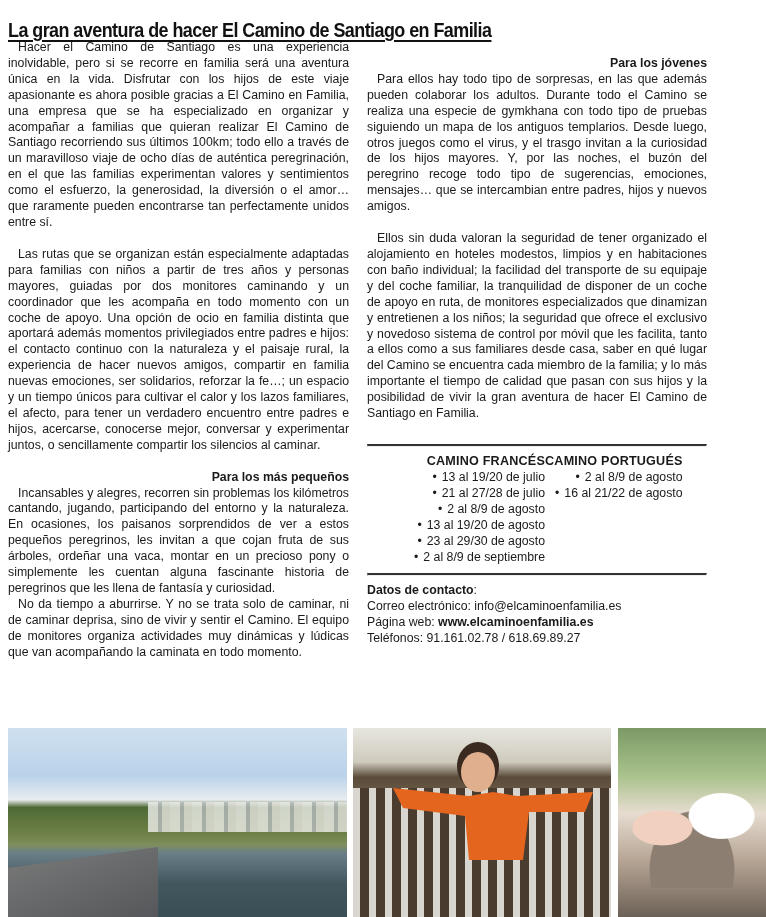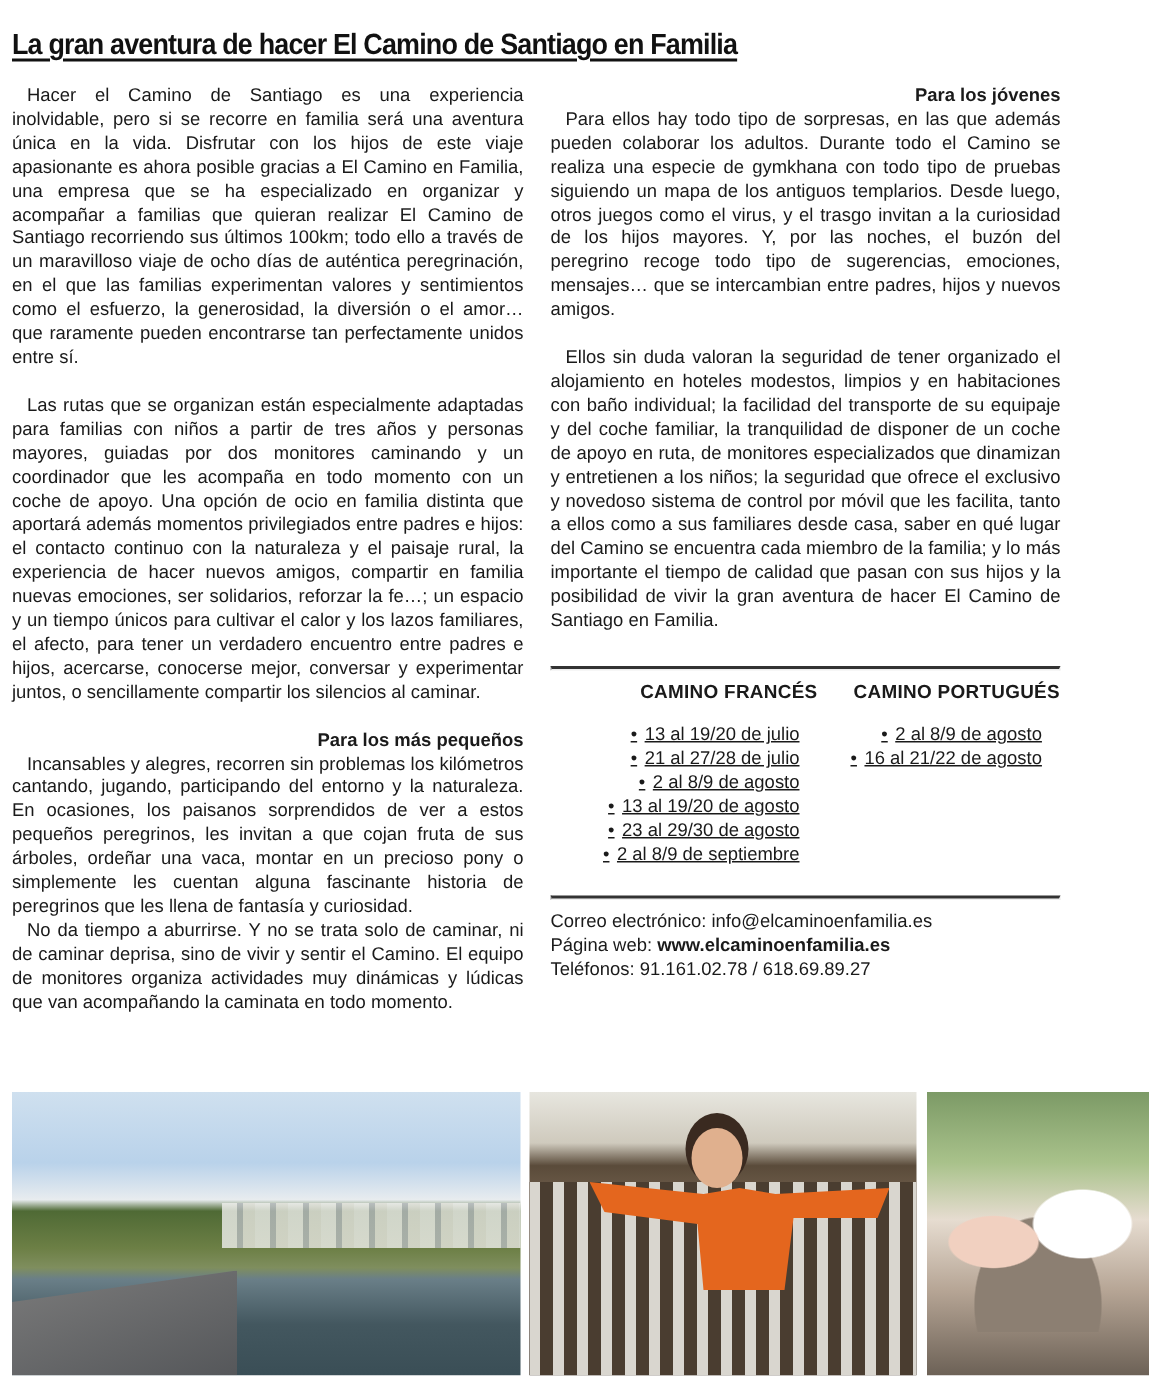--- a/index.html
+++ b/index.html
@@ -4,32 +4,32 @@
 <style>
   html, body { margin: 0; padding: 0; background: #ffffff; }
   body { width: 766px; height: 917px; position: relative; overflow: hidden;
          font-family: "DejaVu Sans", sans-serif; color: #1a1a1a; }
   .title { position: absolute; left: 8px; top: 6px; font-size: 19.5px; font-weight: bold;
            letter-spacing: -0.6px; color: #111; text-decoration: underline;
            text-decoration-thickness: 2px; text-underline-offset: 3px;
            font-family: "Liberation Sans", sans-serif; transform: scaleX(0.92); transform-origin: left; }
   .col { position: absolute; font-family: "Liberation Sans", sans-serif; font-size: 12.3px;
          line-height: 15.9px; text-align: justify; }
-  .col-left { left: 8px; top: 56px; width: 341px; }
+  .col-left { left: 8px; top: 40px; width: 341px; }
   .col-right { left: 367px; top: 56px; width: 340px; }
   p { margin: 0; text-indent: 10px; }
   .gap { height: 16px; }
   h3 { margin: 0; font-size: 12.3px; font-weight: bold; line-height: 15.9px; text-align: right; }
   h3.caps { font-size: 12.2px; letter-spacing: 0.1px; }
   .rule { border-top: 2px solid #333; margin: 0; }
   .routes { display: flex; gap: 0; margin-top: 6px; }
   .route { text-align: right; }
   .route.fr { width: 178px; }
   .route h4 { margin: 0; font-size: 12.6px; font-weight: bold; line-height: 16px; letter-spacing: 0.2px; }
-  .route ul { list-style: none; margin: 12px; padding: 0 0 0 10px; text-decoration: underline; }
+  .route ul { list-style: none; margin: 0; padding: 0 0 0 10px; }
   .route li { line-height: 16px; }
   .route li::before { content: "\2022"; margin-right: 5px; }
   .contact { text-align: left; margin-top: 6px; }
   .contact div { line-height: 16px; }
   .photos { position: absolute; top: 728px; left: 0; width: 766px; height: 189px; }
   .photo { position: absolute; top: 0; height: 189px; overflow: hidden; }
   .p1 { left: 8px; width: 339px;
         background: linear-gradient(180deg, #cfe0ef 0%, #b9d2ea 25%, #e8ecef 38%, #4f6a35 42%, #6c7f45 55%, #7f8e5e 62%, #6a7f88 66%, #43575f 82%, #3a4e56 100%); }
   .p2 { left: 353px; width: 258px;
         background: linear-gradient(180deg, #e7e6df 0%, #cfcabd 18%, #5a4b3a 26%, #6b5a48 35%, #3a2f24 100%); }
@@ -88,20 +88,21 @@
       <h4>CAMINO PORTUGUÉS</h4>
       <ul>
         <li>2 al 8/9 de agosto</li>
         <li>16 al 21/22 de agosto</li>
       </ul>
     </div>
   </div>
   <div style="height:8px"></div>
   <hr class="rule">
   <div class="contact">
+    <div><b>Datos de contacto</b><span>:</span></div>
     <div><span>Correo electrónico: </span><span>info@elcaminoenfamilia.es</span></div>
     <div><span>Página web: </span><b>www.elcaminoenfamilia.es</b></div>
     <div><span>Teléfonos: </span><span>91.161.02.78 / 618.69.89.27</span></div>
   </div>
 </div>
 
 <div class="photos">
   <div class="photo p1">
     <div class="town"></div>
       <div class="road"></div>

